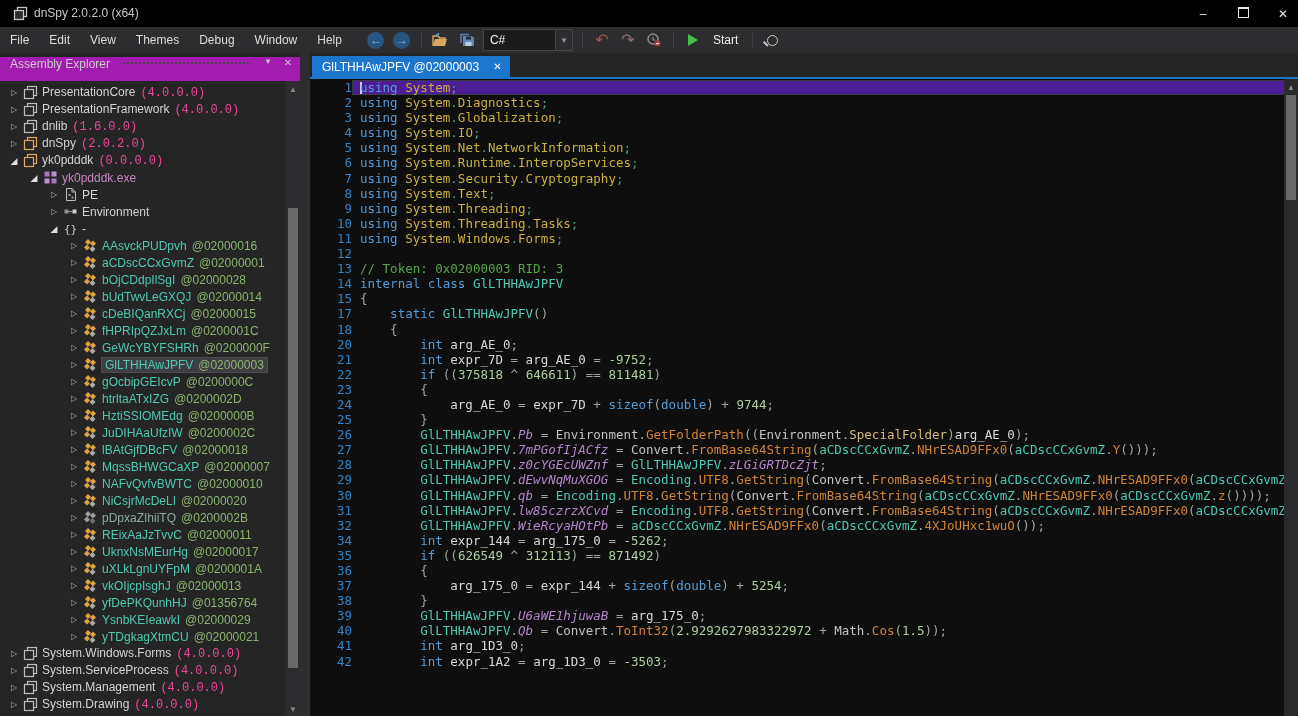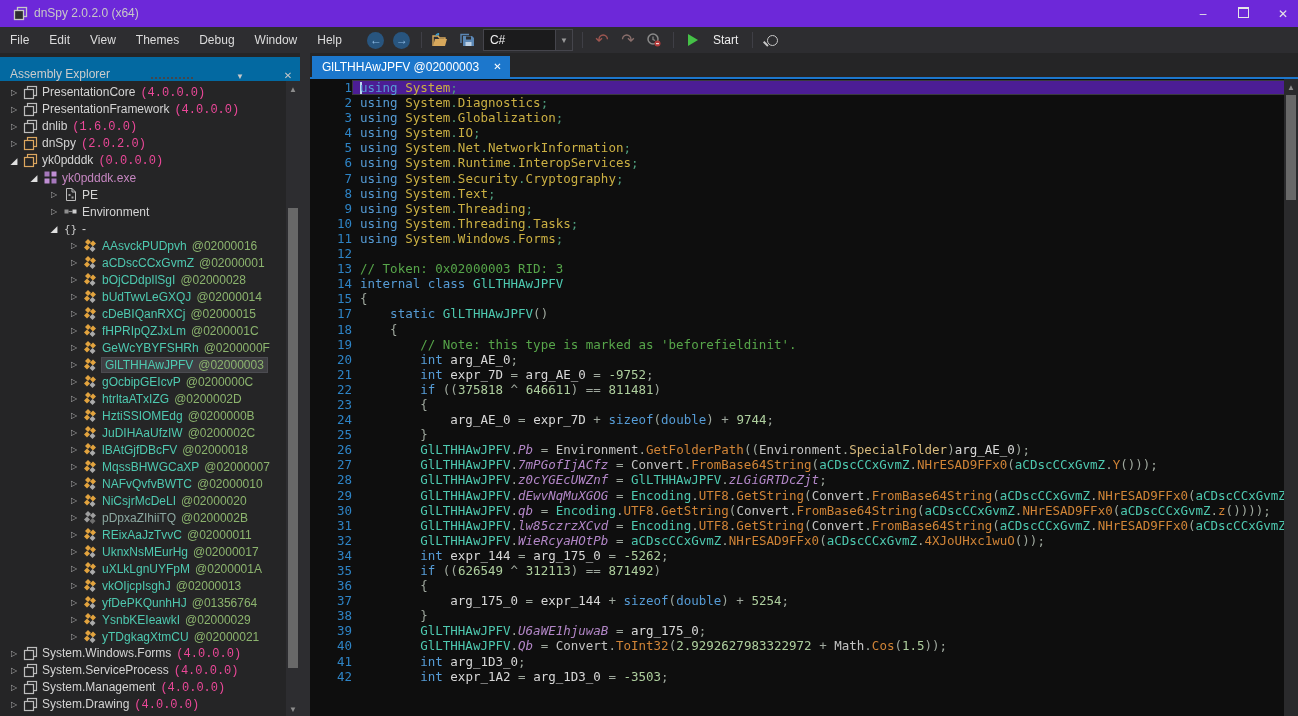--- a/index.html
+++ b/index.html
@@ -1,19 +1,19 @@
 <!DOCTYPE html>
 <html><head>
 <meta charset="utf-8">
 <style>
   html,body{margin:0;padding:0;background:#1a1a1a;}
   .app{position:relative;width:1298px;height:716px;background:#2D2D30;overflow:hidden;
        font-family:"Liberation Sans",sans-serif;color:#DCDCDC;-webkit-font-smoothing:antialiased;}
   
-  .titlebar{position:absolute;left:0;top:0;right:0;height:27px;background:#6d28d9;text-decoration:underline;}
+  .titlebar{position:absolute;left:0;top:0;right:0;height:27px;background:#000000;text-decoration:underline;}
   .app-icon{position:absolute;left:13px;top:6px;width:15px;height:15px;}
   .title-text{position:absolute;left:34px;top:6px;font-size:12px;color:#C8C8C8;}
   .wbtns{position:absolute;right:8px;top:0;height:27px;display:flex;align-items:center;gap:26px;}
   .wbtn{color:#E6E6E6;font-size:12px;width:14px;text-align:center;cursor:default;}
   .maxbox{display:inline-block;width:9px;height:8px;border:1px solid #E6E6E6;border-top-width:2px;}
   
   .menubar{position:absolute;left:0;top:27px;right:0;height:26px;background:#2D2D30;display:flex;align-items:center;}
   .menu-item{padding:0 10px;font-size:12px;color:#DCDCDC;height:100%;display:flex;align-items:center;}
   .toolbar{display:flex;align-items:center;margin-left:14px;gap:6px;height:100%;}
   .tbtn{width:20px;height:20px;display:flex;align-items:center;justify-content:center;}
@@ -23,21 +23,21 @@
   .combo{display:flex;align-items:center;width:88px;height:20px;background:#1B1B1C;border:1px solid #45454C;}
   .combo-text{flex:1;font-size:12px;color:#F1F1F1;padding-left:6px;}
   .combo-arrow{width:16px;height:100%;border-left:1px solid #45454C;background:#2D2D30;color:#999;
                font-size:8px;display:flex;align-items:center;justify-content:center;}
   .curve{font-size:16px;color:#9E5650;line-height:16px;}
   .curve.dim{color:#8A6F6C;}
   .play{width:0;height:0;border-left:10px solid #45C147;border-top:6px solid transparent;border-bottom:6px solid transparent;}
   .start-label{font-size:12px;color:#EDEDED;margin-left:4px;}
   
   .sidebar{position:absolute;left:0;top:53px;width:300px;bottom:0;background:#252526;}
-  .panel-header{position:absolute;left:0;top:4px;right:0;height:24px;display:flex;align-items:flex-end;background:#0369a1;gap:28px;}
+  .panel-header{position:absolute;left:0;top:4px;right:0;height:24px;display:flex;align-items:flex-start;background:#a21caf;}
   .panel-title{font-size:12px;color:#CCCCCC;padding-left:10px;white-space:nowrap;}
   .grip{flex:1;height:5px;margin:4px 10px 0 12px;
         background:radial-gradient(circle,#46464B 1px,transparent 1.1px);background-size:4px 4px;}
   .ph-btn{width:16px;color:#C8C8C8;font-size:10px;text-align:center;margin-right:4px;}
   .tree{position:absolute;left:0;top:28px;right:14px;bottom:0;overflow:hidden;padding-top:3px;}
   .trow{height:17px;display:flex;align-items:center;white-space:nowrap;font-size:12px;}
   .exp{width:16px;text-align:center;flex:0 0 16px;color:#ABABAB;font-size:8px;}
   .exp.e{color:#E0E0E0;font-size:9px;}
   .ticon{width:16px;height:15px;flex:0 0 16px;margin-right:4px;display:flex;align-items:center;justify-content:center;}
   .tsel{background:#3F3F43;outline:1px solid #4B4B50;padding:0 3px;}
@@ -616,21 +616,20 @@
         <div class="crow"><span class="num">8</span><span class="codetxt"><span class="c-kw">using</span><span class="c-t"> </span><span class="c-ns">System</span><span class="c-pn">.</span><span class="c-ns">Text</span><span class="c-pn">;</span></span></div>
         <div class="crow"><span class="num">9</span><span class="codetxt"><span class="c-kw">using</span><span class="c-t"> </span><span class="c-ns">System</span><span class="c-pn">.</span><span class="c-ns">Threading</span><span class="c-pn">;</span></span></div>
         <div class="crow"><span class="num">10</span><span class="codetxt"><span class="c-kw">using</span><span class="c-t"> </span><span class="c-ns">System</span><span class="c-pn">.</span><span class="c-ns">Threading</span><span class="c-pn">.</span><span class="c-ns">Tasks</span><span class="c-pn">;</span></span></div>
         <div class="crow"><span class="num">11</span><span class="codetxt"><span class="c-kw">using</span><span class="c-t"> </span><span class="c-ns">System</span><span class="c-pn">.</span><span class="c-ns">Windows</span><span class="c-pn">.</span><span class="c-ns">Forms</span><span class="c-pn">;</span></span></div>
         <div class="crow"><span class="num">12</span><span class="codetxt"></span></div>
         <div class="crow"><span class="num">13</span><span class="codetxt"><span class="c-co">// Token: 0x02000003 RID: 3</span></span></div>
         <div class="crow"><span class="num">14</span><span class="codetxt"><span class="c-kw">internal</span><span class="c-t"> </span><span class="c-kw">class</span><span class="c-t"> </span><span class="c-ty">GlLTHHAwJPFV</span></span></div>
         <div class="crow"><span class="num">15</span><span class="codetxt"><span class="c-pu">{</span></span></div>
         <div class="crow"><span class="num">17</span><span class="codetxt"><span class="c-t">    </span><span class="c-kw">static</span><span class="c-t"> </span><span class="c-ty">GlLTHHAwJPFV</span><span class="c-pu">()</span></span></div>
         <div class="crow"><span class="num">18</span><span class="codetxt"><span class="c-t">    </span><span class="c-pu">{</span></span></div>
-        <div class="crow"><span class="num">19</span><span class="codetxt"><span class="c-t">        </span><span class="c-co">// Note: this type is marked as 'beforefieldinit'.</span></span></div>
         <div class="crow"><span class="num">20</span><span class="codetxt"><span class="c-t">        </span><span class="c-kw">int</span><span class="c-t"> </span><span class="c-lo">arg_AE_0</span><span class="c-pu">;</span></span></div>
         <div class="crow"><span class="num">21</span><span class="codetxt"><span class="c-t">        </span><span class="c-kw">int</span><span class="c-t"> </span><span class="c-lo">expr_7D</span><span class="c-t"> </span><span class="c-pu">=</span><span class="c-t"> </span><span class="c-lo">arg_AE_0</span><span class="c-t"> </span><span class="c-pu">=</span><span class="c-t"> </span><span class="c-nu">-9752</span><span class="c-pu">;</span></span></div>
         <div class="crow"><span class="num">22</span><span class="codetxt"><span class="c-t">        </span><span class="c-kw">if</span><span class="c-t"> </span><span class="c-pu">((</span><span class="c-nu">375818</span><span class="c-t"> </span><span class="c-pu">^</span><span class="c-t"> </span><span class="c-nu">646611</span><span class="c-pu">)</span><span class="c-t"> </span><span class="c-pu">==</span><span class="c-t"> </span><span class="c-nu">811481</span><span class="c-pu">)</span></span></div>
         <div class="crow"><span class="num">23</span><span class="codetxt"><span class="c-t">        </span><span class="c-pu">{</span></span></div>
         <div class="crow"><span class="num">24</span><span class="codetxt"><span class="c-t">            </span><span class="c-lo">arg_AE_0</span><span class="c-t"> </span><span class="c-pu">=</span><span class="c-t"> </span><span class="c-lo">expr_7D</span><span class="c-t"> </span><span class="c-pu">+</span><span class="c-t"> </span><span class="c-kw">sizeof</span><span class="c-pu">(</span><span class="c-kw">double</span><span class="c-pu">)</span><span class="c-t"> </span><span class="c-pu">+</span><span class="c-t"> </span><span class="c-nu">9744</span><span class="c-pu">;</span></span></div>
         <div class="crow"><span class="num">25</span><span class="codetxt"><span class="c-t">        </span><span class="c-pu">}</span></span></div>
         <div class="crow"><span class="num">26</span><span class="codetxt"><span class="c-t">        </span><span class="c-ty">GlLTHHAwJPFV</span><span class="c-pu">.</span><span class="c-fi">Pb</span><span class="c-t"> </span><span class="c-pu">=</span><span class="c-t"> </span><span class="c-st">Environment</span><span class="c-pu">.</span><span class="c-me">GetFolderPath</span><span class="c-pu">((</span><span class="c-st">Environment</span><span class="c-pu">.</span><span class="c-en">SpecialFolder</span><span class="c-pu">)</span><span class="c-lo">arg_AE_0</span><span class="c-pu">);</span></span></div>
         <div class="crow"><span class="num">27</span><span class="codetxt"><span class="c-t">        </span><span class="c-ty">GlLTHHAwJPFV</span><span class="c-pu">.</span><span class="c-fi">7mPGofIjACfz</span><span class="c-t"> </span><span class="c-pu">=</span><span class="c-t"> </span><span class="c-st">Convert</span><span class="c-pu">.</span><span class="c-me">FromBase64String</span><span class="c-pu">(</span><span class="c-ty">aCDscCCxGvmZ</span><span class="c-pu">.</span><span class="c-me">NHrESAD9FFx0</span><span class="c-pu">(</span><span class="c-ty">aCDscCCxGvmZ</span><span class="c-pu">.</span><span class="c-me">Y</span><span class="c-pu">()));</span></span></div>
         <div class="crow"><span class="num">28</span><span class="codetxt"><span class="c-t">        </span><span class="c-ty">GlLTHHAwJPFV</span><span class="c-pu">.</span><span class="c-fi">z0cYGEcUWZnf</span><span class="c-t"> </span><span class="c-pu">=</span><span class="c-t"> </span><span class="c-ty">GlLTHHAwJPFV</span><span class="c-pu">.</span><span class="c-fi">zLGiGRTDcZjt</span><span class="c-pu">;</span></span></div>
         <div class="crow"><span class="num">29</span><span class="codetxt"><span class="c-t">        </span><span class="c-ty">GlLTHHAwJPFV</span><span class="c-pu">.</span><span class="c-fi">dEwvNqMuXGOG</span><span class="c-t"> </span><span class="c-pu">=</span><span class="c-t"> </span><span class="c-ty">Encoding</span><span class="c-pu">.</span><span class="c-me">UTF8</span><span class="c-pu">.</span><span class="c-me">GetString</span><span class="c-pu">(</span><span class="c-st">Convert</span><span class="c-pu">.</span><span class="c-me">FromBase64String</span><span class="c-pu">(</span><span class="c-ty">aCDscCCxGvmZ</span><span class="c-pu">.</span><span class="c-me">NHrESAD9FFx0</span><span class="c-pu">(</span><span class="c-ty">aCDscCCxGvmZ</span><span class="c-pu">.</span><span class="c-me">MBeX6FYE</span></span></div>

